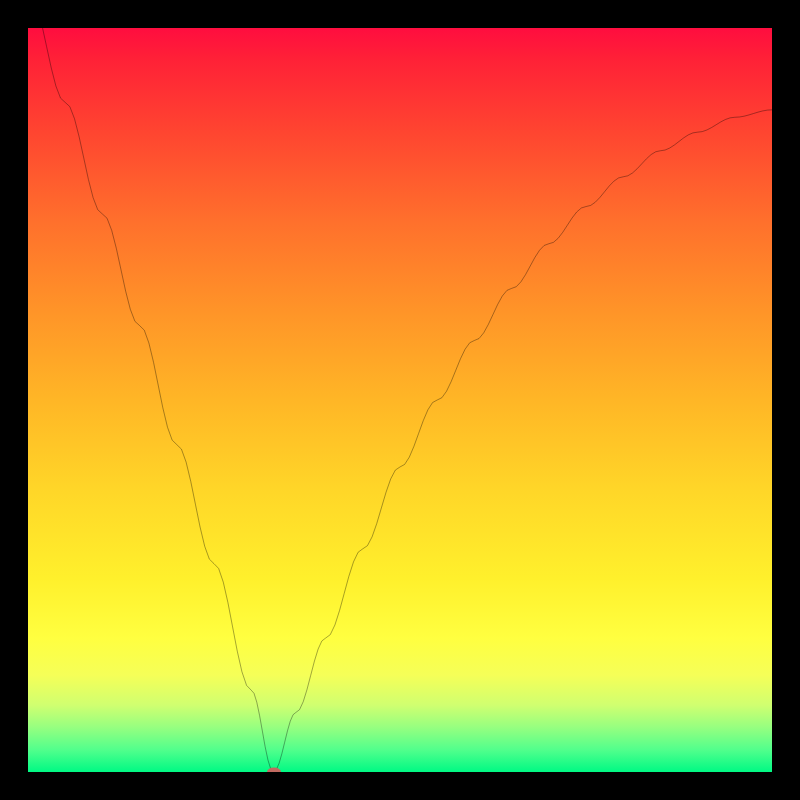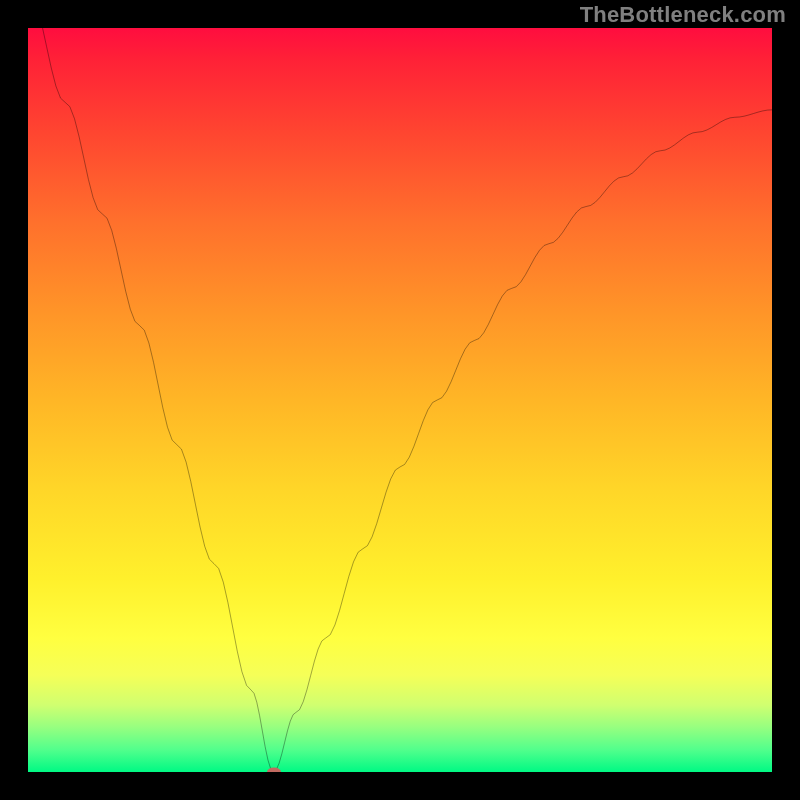--- a/index.html
+++ b/index.html
@@ -67,21 +67,20 @@
     border-radius: 50%/50%;
     background: #c06a60;
     transform: translate(-50%, -50%);
     z-index: 3;
   }
 </style>
 </head>
 <body>
 
 <div class="frame">
-  <div class="watermark">TheBottleneck.com</div>
 
   <div class="plot-area">
     <div class="gradient"></div>
 
     <svg class="curve" viewBox="0 0 100 100" preserveAspectRatio="none">
       <path id="curve-path" d="M0.000 -5.000 L0.625 -4.429 L1.250 -2.803 L1.875 -0.370 L2.500 2.500 L3.125 5.370 L3.750 7.803 L4.375 9.429 L5.000 10.000 L5.625 10.571 L6.250 12.197 L6.875 14.630 L7.500 17.500 L8.125 20.370 L8.750 22.803 L9.375 24.429 L10.000 25.000 L10.625 25.571 L11.250 27.197 L11.875 29.630 L12.500 32.500 L13.125 35.370 L13.750 37.803 L14.375 39.429 L15.000 40.000 L15.625 40.609 L16.250 42.343 L16.875 44.939 L17.500 48.000 L18.125 51.061 L18.750 53.657 L19.375 55.391 L20.000 56.000 L20.625 56.609 L21.250 58.343 L21.875 60.939 L22.500 64.000 L23.125 67.061 L23.750 69.657 L24.375 71.391 L25.000 72.000 L25.625 72.647 L26.250 74.490 L26.875 77.247 L27.500 80.500 L28.125 83.753 L28.750 86.510 L29.375 88.353 L30.000 89.000 L30.375 89.419 L30.750 90.611 L31.125 92.395 L31.500 94.500 L31.875 96.605 L32.250 98.389 L32.625 99.581 L33.000 100.000 L33.375 99.696 L33.750 98.828 L34.125 97.531 L34.500 96.000 L34.875 94.469 L35.250 93.172 L35.625 92.304 L36.000 92.000 L36.500 91.619 L37.000 90.536 L37.500 88.913 L38.000 87.000 L38.500 85.087 L39.000 83.464 L39.500 82.381 L40.000 82.000 L40.625 81.543 L41.250 80.243 L41.875 78.296 L42.500 76.000 L43.125 73.704 L43.750 71.757 L44.375 70.457 L45.000 70.000 L45.625 69.581 L46.250 68.389 L46.875 66.605 L47.500 64.500 L48.125 62.395 L48.750 60.611 L49.375 59.419 L50.000 59.000 L50.625 58.657 L51.250 57.682 L51.875 56.222 L52.500 54.500 L53.125 52.778 L53.750 51.318 L54.375 50.343 L55.000 50.000 L55.625 49.696 L56.250 48.828 L56.875 47.531 L57.500 46.000 L58.125 44.469 L58.750 43.172 L59.375 42.304 L60.000 42.000 L60.625 41.734 L61.250 40.975 L61.875 39.839 L62.500 38.500 L63.125 37.161 L63.750 36.025 L64.375 35.266 L65.000 35.000 L65.625 34.772 L66.250 34.121 L66.875 33.148 L67.500 32.000 L68.125 30.852 L68.750 29.879 L69.375 29.228 L70.000 29.000 L70.625 28.810 L71.250 28.268 L71.875 27.457 L72.500 26.500 L73.125 25.543 L73.750 24.732 L74.375 24.190 L75.000 24.000 L75.625 23.848 L76.250 23.414 L76.875 22.765 L77.500 22.000 L78.125 21.235 L78.750 20.586 L79.375 20.152 L80.000 20.000 L80.625 19.867 L81.250 19.487 L81.875 18.920 L82.500 18.250 L83.125 17.580 L83.750 17.013 L84.375 16.633 L85.000 16.500 L85.625 16.405 L86.250 16.134 L86.875 15.728 L87.500 15.250 L88.125 14.772 L88.750 14.366 L89.375 14.095 L90.000 14.000 L90.625 13.924 L91.250 13.707 L91.875 13.383 L92.500 13.000 L93.125 12.617 L93.750 12.293 L94.375 12.076 L95.000 12.000 L95.625 11.962 L96.250 11.854 L96.875 11.691 L97.500 11.500 L98.125 11.309 L98.750 11.146 L99.375 11.038 L100.000 11.000 " fill="none" stroke="#000" stroke-width="0.35" vector-effect="non-scaling-stroke"></path>
     </svg>
 
     <div id="minpt" class="minpoint" style="left: 33%; top: 100%;"></div>
   </div>

